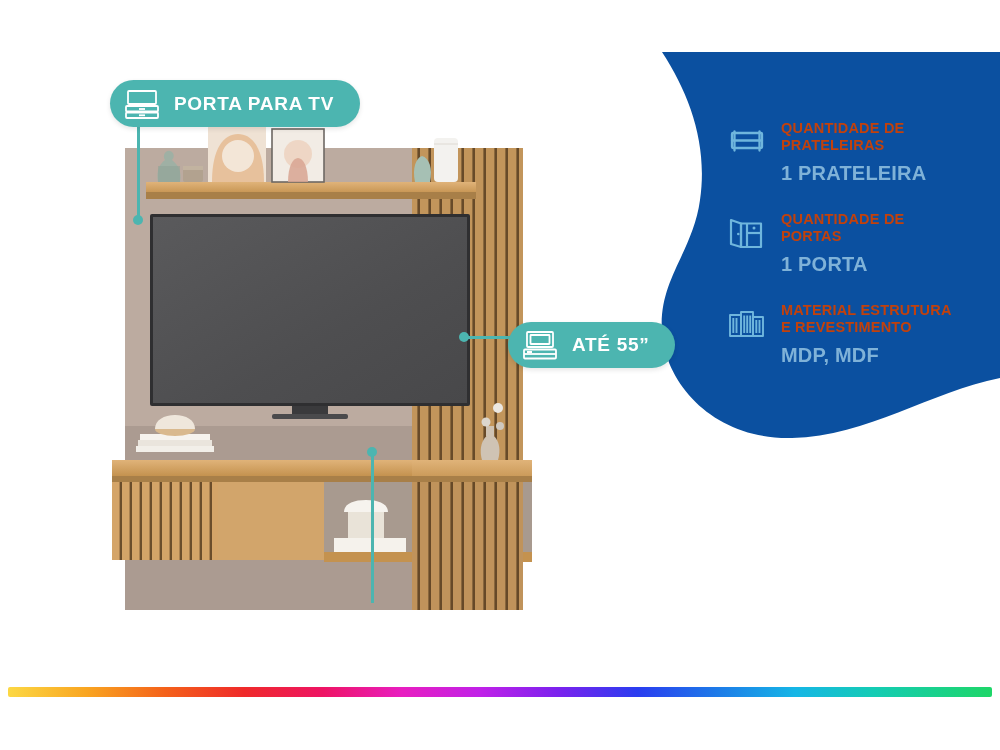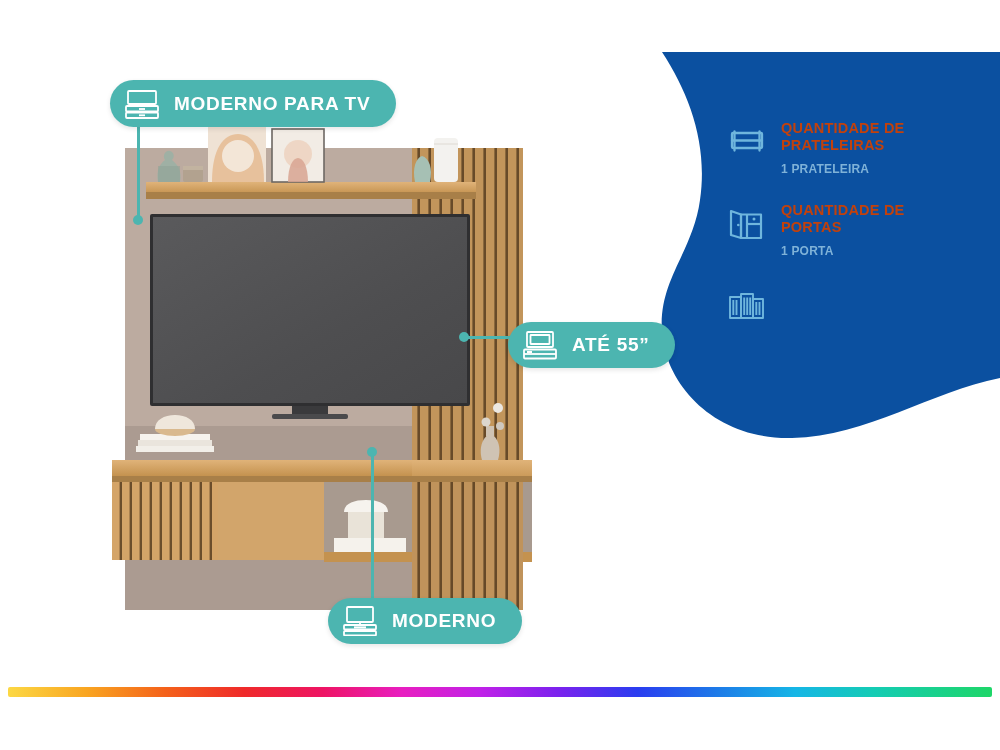--- a/index.html
+++ b/index.html
@@ -17,21 +17,21 @@
   .blue-panel svg{display:block;}
   .specs{position:absolute;left:725px;top:118px;width:262px;}
   .spec-row{display:flex;align-items:flex-start;margin-bottom:22px;}
   .spec-icon{width:44px;height:44px;flex:0 0 44px;margin-right:12px;margin-top:2px;}
   .spec-text{padding-top:2px;}
   .spec-title{
     color:#c2410c;font-size:14.5px;font-weight:bold;letter-spacing:.2px;
     line-height:1.17;text-transform:uppercase;
   }
   .spec-value{
-    color:#7fb2d8;font-size:12px;font-weight:bold;letter-spacing:.2px;
+    color:#7fb2d8;font-size:20px;font-weight:bold;letter-spacing:.2px;
     margin-top:8px;text-transform:uppercase;
   }
 
   
   .badge{
     position:absolute;display:flex;align-items:center;
     background:#4cb5b0;border-radius:999px;
     box-shadow:0 2px 5px rgba(0,0,0,.10);
     padding:0 26px 0 14px;height:46px;
     z-index:30;
@@ -130,20 +130,27 @@
             <rect x="28" y="15" width="10" height="19"></rect>
             <line x1="8.3" y1="16" x2="8.3" y2="31"></line>
             <line x1="11.5" y1="16" x2="11.5" y2="31"></line>
             <line x1="19.2" y1="13.5" x2="19.2" y2="31"></line>
             <line x1="22.2" y1="13.5" x2="22.2" y2="31"></line>
             <line x1="25.2" y1="13.5" x2="25.2" y2="31"></line>
             <line x1="31.3" y1="18" x2="31.3" y2="31"></line>
             <line x1="34.5" y1="18" x2="34.5" y2="31"></line>
           </g>
         </svg>
+      </div>
+      <div class="spec-text">
+        <div class="spec-title">
+          <div>MATERIAL ESTRUTURA</div>
+          <div>E REVESTIMENTO</div>
+        </div>
+        <div class="spec-value">MDP, MDF</div>
       </div>
     </div>
   </div>
 
   <div class="furniture">
     <svg width="424" height="492" viewBox="0 0 424 492" xmlns="http://www.w3.org/2000/svg">
       <defs>
         <linearGradient id="woodV" x1="0" y1="0" x2="1" y2="0">
           <stop offset="0%" stop-color="#c99a5c"></stop>
           <stop offset="45%" stop-color="#d8ab6c"></stop>
@@ -259,48 +266,34 @@
       <svg viewBox="0 0 36 30" width="36" height="30">
         <g fill="none" stroke="#ffffff" stroke-width="1.8" stroke-linejoin="round">
           <rect x="4" y="2" width="28" height="13" rx="1"></rect>
           <rect x="2" y="17" width="32" height="5.5" rx="1"></rect>
           <rect x="2" y="23.5" width="32" height="5.5" rx="1"></rect>
           <line x1="15" y1="20" x2="21" y2="20"></line>
           <line x1="15" y1="26.3" x2="21" y2="26.3"></line>
         </g>
       </svg>
     </span>
-    <span class="blabel">MODERNO PARA TV</span>
+    <span class="blabel">PORTA PARA TV</span>
   </div>
 
   <div class="badge" id="badge-ate55">
     <span class="bicon">
       <svg viewBox="0 0 36 30" width="36" height="30">
         <g fill="none" stroke="#ffffff" stroke-width="1.8" stroke-linejoin="round">
           <rect x="5" y="2" width="26" height="15" rx="1"></rect>
           <rect x="8.5" y="5" width="19" height="9" rx="0.5"></rect>
           <rect x="2" y="19.5" width="32" height="9" rx="1"></rect>
           <line x1="2" y1="24" x2="34" y2="24"></line>
           <rect x="5" y="21" width="5" height="2" fill="#ffffff" stroke="none"></rect>
         </g>
       </svg>
     </span>
     <span class="blabel">ATÉ 55”</span>
   </div>
 
-  <div class="badge" id="badge-moderno">
-    <span class="bicon">
-      <svg viewBox="0 0 36 30" width="36" height="30">
-        <g fill="none" stroke="#ffffff" stroke-width="1.8" stroke-linejoin="round">
-          <rect x="5" y="1" width="26" height="15" rx="1"></rect>
-          <line x1="18" y1="16" x2="18" y2="19"></line>
-          <rect x="2" y="19" width="32" height="4.5" rx="1"></rect>
-          <rect x="2" y="25" width="32" height="4.5" rx="1"></rect>
-          <rect x="12" y="20.4" width="12" height="2" fill="#ffffff" stroke="none"></rect>
-        </g>
-      </svg>
-    </span>
-    <span class="blabel">MODERNO</span>
-  </div>
 
   <div class="rainbow"></div>
 
 </div>
 
 </body></html>

